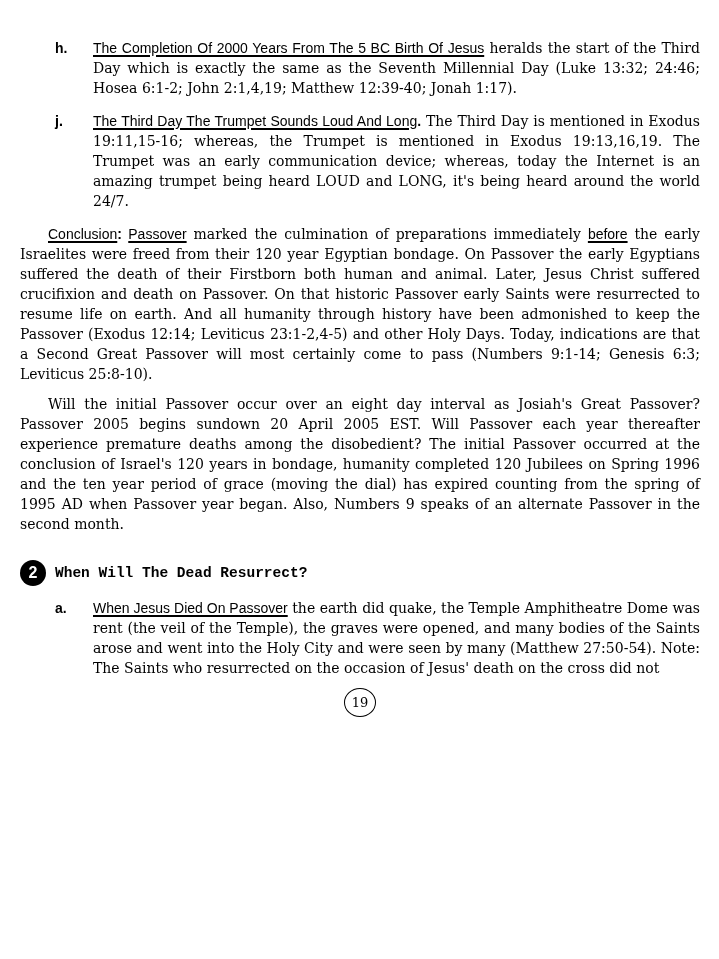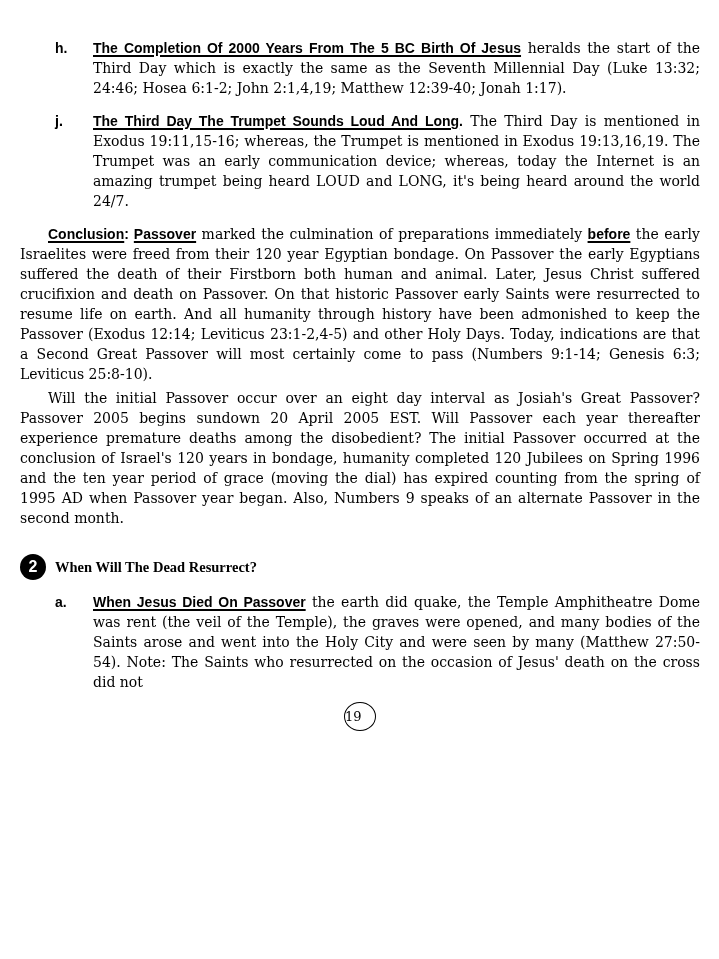--- a/index.html
+++ b/index.html
@@ -32,36 +32,36 @@
     font-family: "Liberation Sans", sans-serif;
     font-weight: bold;
     font-size: 14px;
   }
   .item-text {
     margin: 0;
     text-align: justify;
   }
   .lead {
     font-family: "Liberation Sans", sans-serif;
-    font-weight: bold;
+    font-weight: normal;
     text-decoration: underline;
     text-decoration-thickness: 1.5px;
     text-underline-offset: 2px;
   }
   .lead-plain {
     font-family: "Liberation Sans", sans-serif;
     font-weight: bold;
   }
   .para {
     margin: 0;
     text-align: justify;
     text-indent: 28px;
   }
   .para-conclusion { margin-top: 7px; }
-  .para-will { margin-top: 4px; }
+  .para-will { margin-top: 10px; }
   .section-heading {
     display: flex;
     align-items: center;
     gap: 9px;
     margin-top: 26px;
     margin-bottom: 12px;
   }
   .section-badge {
     flex: 0 0 auto;
     width: 26px;
@@ -71,34 +71,35 @@
     color: #ffffff;
     display: flex;
     align-items: center;
     justify-content: center;
     font-family: "Liberation Sans", sans-serif;
     font-weight: bold;
     font-size: 16px;
     line-height: 1;
   }
   .section-title {
-    font-family: Liberation Serif, serif;
+    font-family: Liberation Mono, monospace;
     font-weight: bold;
     font-size: 14.5px;
   }
   .para-scripture { margin-top: 0; }
   .item-a { margin-top: 10px; margin-bottom: 0; }
   .page-number-badge {
     width: 30px;
     height: 27px;
     border: 1px solid #000000;
     border-radius: 50%;
     margin: 10px auto 0;
     display: flex;
     align-items: center;
+    justify-content: center;
     font-size: 13px;
     line-height: 1;
   }
 </style>
 </head>
 <body>
 
 <div class="page">
 
   <div class="list-item">

